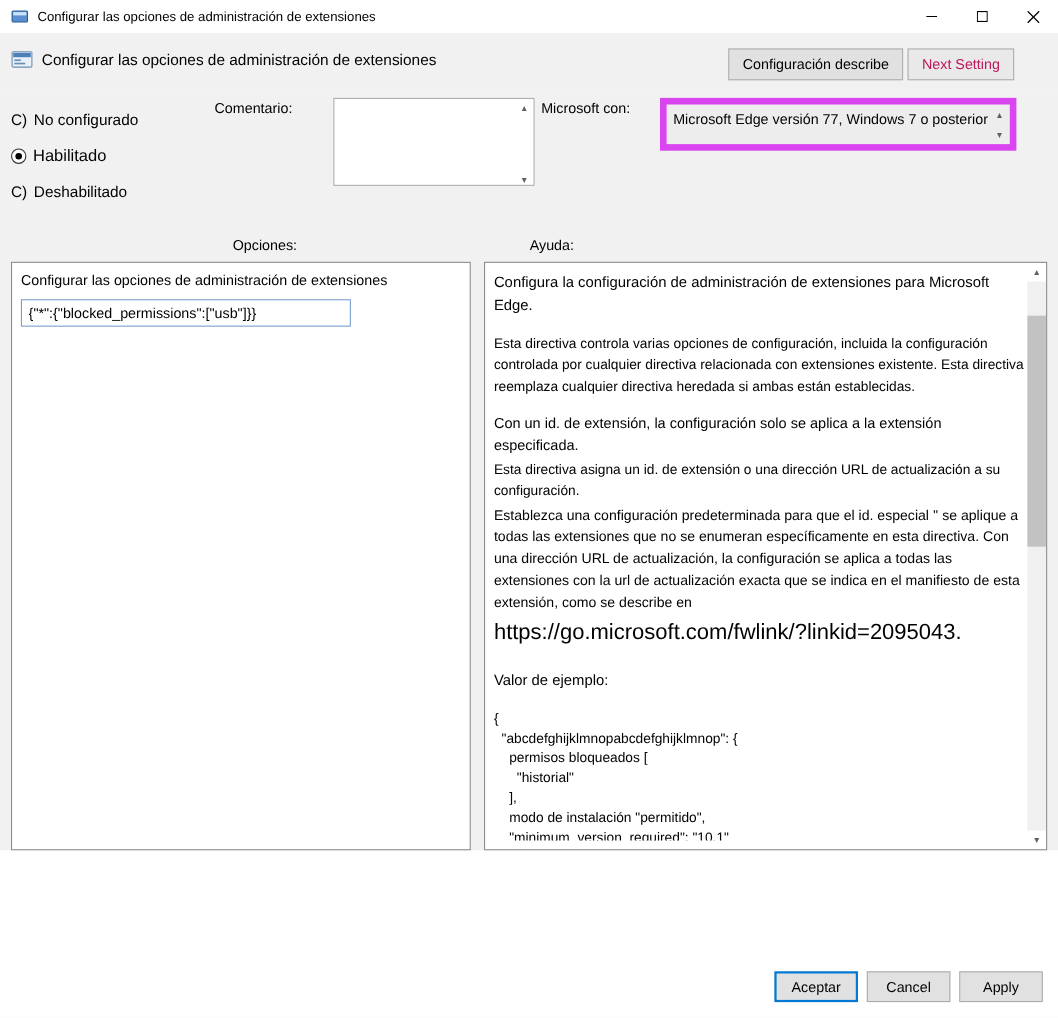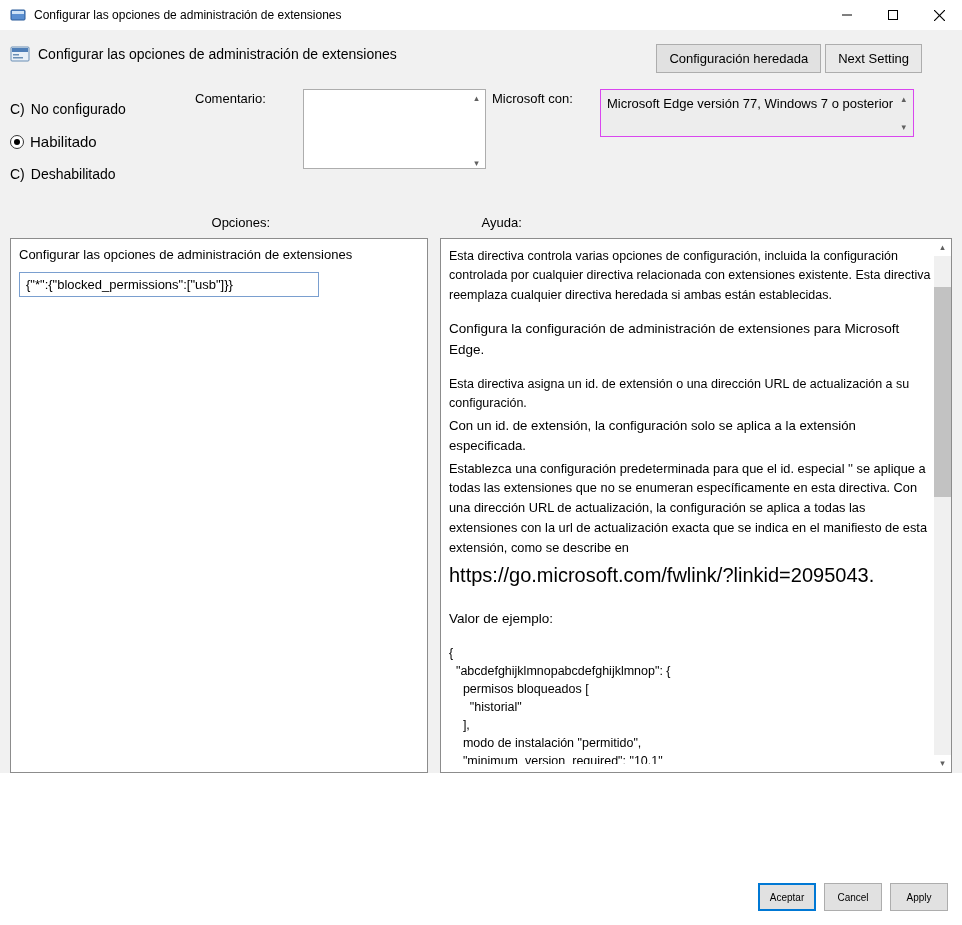--- a/index.html
+++ b/index.html
@@ -14,38 +14,38 @@
   .winbtn { width:46px; display:flex; align-items:center; justify-content:center; }
   .winbtn svg { pointer-events:none; }
 
   
   .header-row { display:flex; align-items:flex-start; padding:14px 10px 8px 10px; gap:10px; background:#f1f1f1; }
   .header-left { display:flex; align-items:center; gap:8px; flex:1; }
   .header-left .hicon { width:20px; height:20px; }
   .header-title { font-size:14px; color:#000; }
   .header-buttons { display:flex; gap:4px; margin-right:30px;}
   .hbtn { border:1px solid #adadad; background:#e1e1e1; padding:6px 12px; font-size:13px; color:#000; }
-  .hbtn.disabled { background:#e9e9e9; color:#000000; }
+  .hbtn.disabled { background:#e9e9e9; color:#be185d; }
 
   
   .body-area { background:#f1f1f1; padding:8px 10px 0 10px; }
 
   .row1 { display:flex; gap:10px; }
   .left-radios { width:175px; padding-top:4px; }
   .left-radios .radio-line { display:flex; align-items:center; gap:6px; font-size:14px; padding:8px 0; }
   .radio-outer { width:14px; height:14px; border:1px solid #333; border-radius:50%; display:inline-flex; align-items:center; justify-content:center; background:#fff;}
   .radio-inner { width:6px; height:6px; border-radius:50%; background:#000; }
   .radio-line.bold { font-weight:400; font-size:15px; }
 
   .right-block { flex:1; display:flex; flex-direction:row; gap:6px;}
   .field-row { display:flex; align-items:flex-start; gap:8px; }
   .field-label { width:100px; font-size:13px; padding-top:2px;}
   .ta-wrap { flex:1; position:relative; }
   .ta { width:100%; height:80px; border:1px solid #adadad; background:#fff; resize:none; font:inherit; padding:4px 20px 4px 6px; }
-  .supported-box { width:100%; height:48px; border:1px solid #d946ef; background:#ededed; padding:6px 20px 6px 6px; font-size:13px; position:relative; }
+  .supported-box { width:100%; height:48px; border:6px solid #d946ef; background:#ededed; padding:6px 20px 6px 6px; font-size:13px; position:relative; }
   .scroll-arrows { position:absolute; right:1px; top:1px; bottom:1px; width:17px; display:flex; flex-direction:column; justify-content:space-between; }
   .sarrow { height:16px; display:flex; align-items:center; justify-content:center; color:#606060; font-size:9px; }
 
   
   .section-labels { display:flex; gap:10px; margin-top:25px;text-align:center; }
   .section-labels .lab { font-size:13px; }
   .section-labels .pad-left { width:49%; }
 
   
   .two-col { display:flex; gap:12px; margin-top:8px; height:535px; }
@@ -59,21 +59,21 @@
   .help-scrollbar .thumb { position:absolute; top:48px; height:210px; left:0px; right:0px; background:#c2c2c2;}
 
   .options .opt-label { margin-bottom:10px; }
   .options input[type=text] { width:300px; border:1px solid #7a9fcf; background:#fff; padding:4px 6px; font:inherit; font-size:13px; }
 
   .help-inner p { margin:0 0 14px 0; }
   .help-inner .mono { font-family: inherit; white-space:pre; font-size:12.5px; line-height:1.45; margin-top:6px; }
 
   
   .footer { position:absolute; right:14px; bottom:14px; display:flex; gap:8px; }
-  .fbtn { width:58px; height:28px; border:1px solid #adadad; background:#e1e1e1; font-size:10px; }
+  .fbtn { width:76px; height:28px; border:1px solid #adadad; background:#e1e1e1; font-size:13px; }
   .fbtn.primary { border:2px solid #0078d4; }
 </style>
 </head>
 <body>
 
 <div class="window">
 
   <div class="titlebar">
     <span class="icon">
       <svg width="16" height="16" viewBox="0 0 16 16">
@@ -108,21 +108,21 @@
         <svg width="20" height="20" viewBox="0 0 20 20">
           <rect x="1" y="3" width="18" height="14" rx="1" fill="#e8f0f8" stroke="#6a8fb5"></rect>
           <rect x="2" y="4" width="16" height="4" fill="#4f7fb8"></rect>
           <rect x="3" y="10" width="6" height="1.5" fill="#6a8fb5"></rect>
           <rect x="3" y="13" width="10" height="1.5" fill="#6a8fb5"></rect>
         </svg>
       </span>
       <span class="header-title">Configurar las opciones de administración de extensiones</span>
     </div>
     <div class="header-buttons">
-      <button class="hbtn">Configuración heredada</button>
+      <button class="hbtn">Configuración describe</button>
       <button class="hbtn disabled">Next Setting</button>
     </div>
   </div>
 
   <div class="body-area">
 
     <div class="row1">
 
       <div class="left-radios">
         <div class="radio-line">
@@ -174,24 +174,24 @@
 
     <div class="two-col">
 
       <div class="col options">
         <div class="opt-label">Configurar las opciones de administración de extensiones</div>
         <input type="text" value="{&quot;*&quot;:{&quot;blocked_permissions&quot;:[&quot;usb&quot;]}}" style="">
       </div>
 
       <div class="col help">
         <div class="help-inner">
+          <p style="font-size:13.5px;">Configura la configuración de administración de extensiones para Microsoft Edge.</p>
           <p style="font-size:12.5px;">Esta directiva controla varias opciones de configuración, incluida la configuración controlada por cualquier directiva relacionada con extensiones existente. Esta directiva reemplaza cualquier directiva heredada si ambas están establecidas.</p>
-          <p style="font-size:13.5px;">Configura la configuración de administración de extensiones para Microsoft Edge.</p>
+          <p style="margin-bottom:2px; font-size:13.2px;">Con un id. de extensión, la configuración solo se aplica a la extensión especificada.</p>
           <p style="margin-bottom:2px; font-size:12.5px;">Esta directiva asigna un id. de extensión o una dirección URL de actualización a su configuración.</p>
-          <p style="margin-bottom:2px; font-size:13.2px;">Con un id. de extensión, la configuración solo se aplica a la extensión especificada.</p>
           <p style="margin-bottom:2px; font-size:12.8px;">
             <span>Establezca una configuración predeterminada para que el id. especial '' se aplique a todas las extensiones que no se enumeran específicamente en esta directiva. Con una dirección URL de actualización, la configuración se aplica a todas las extensiones con la url de actualización exacta que se indica en el manifiesto de esta extensión, como se describe en</span>
           </p>
           <p style="font-size:20px; margin-top:2px;">https://go.microsoft.com/fwlink/?linkid=2095043.</p>
           <p style="font-size:13.5px; margin-top:18px;">Valor de ejemplo:</p>
           <div class="mono">{
   "abcdefghijklmnopabcdefghijklmnop": {
     permisos bloqueados [
       "historial"
     ],

